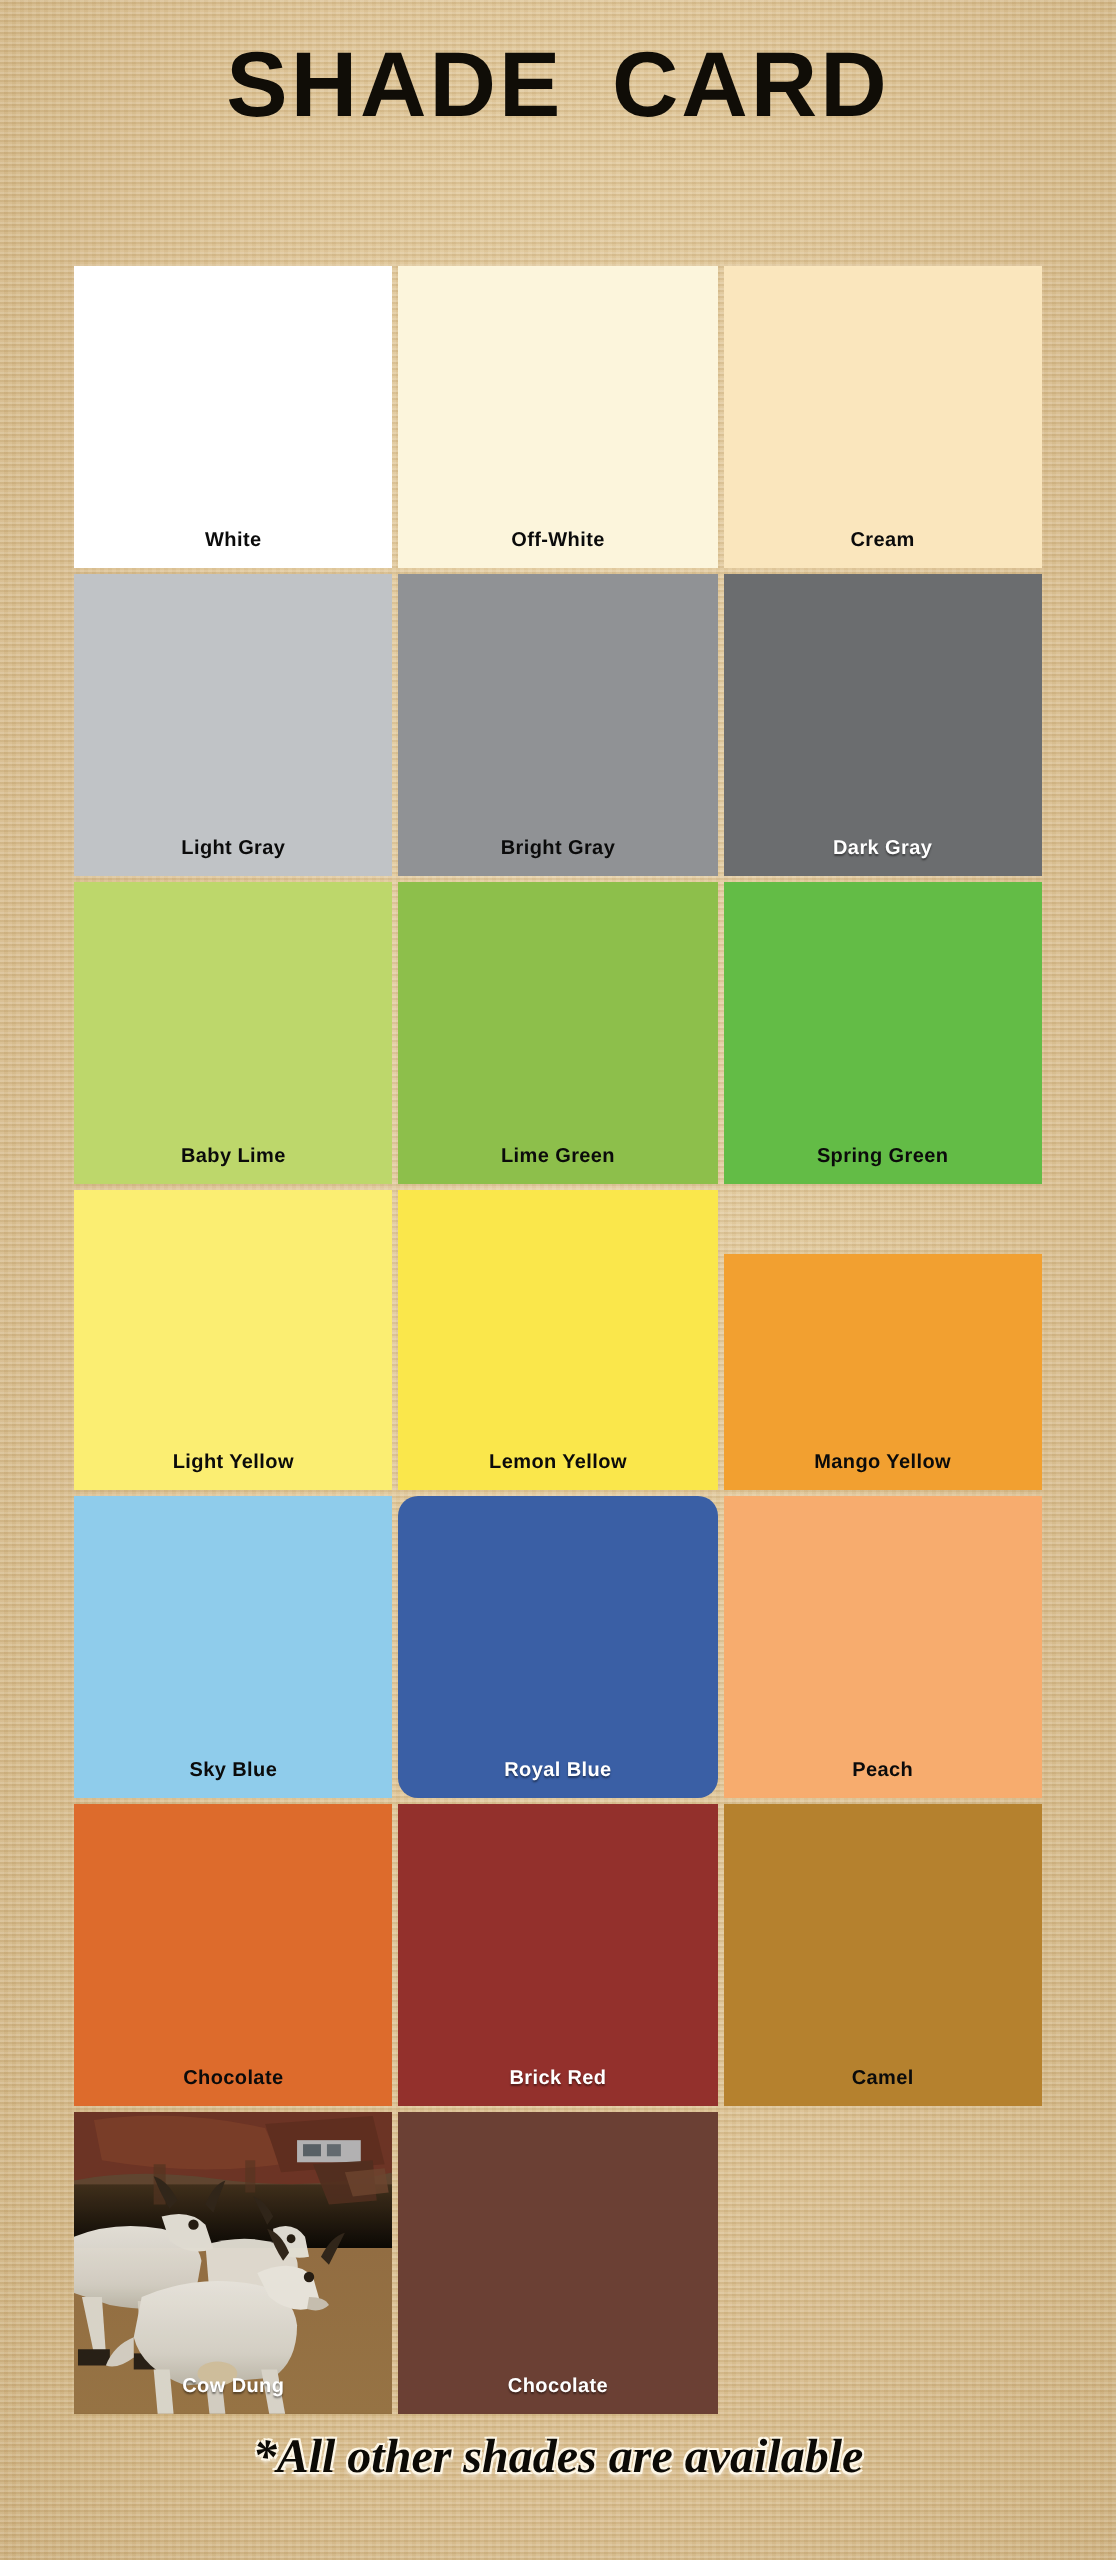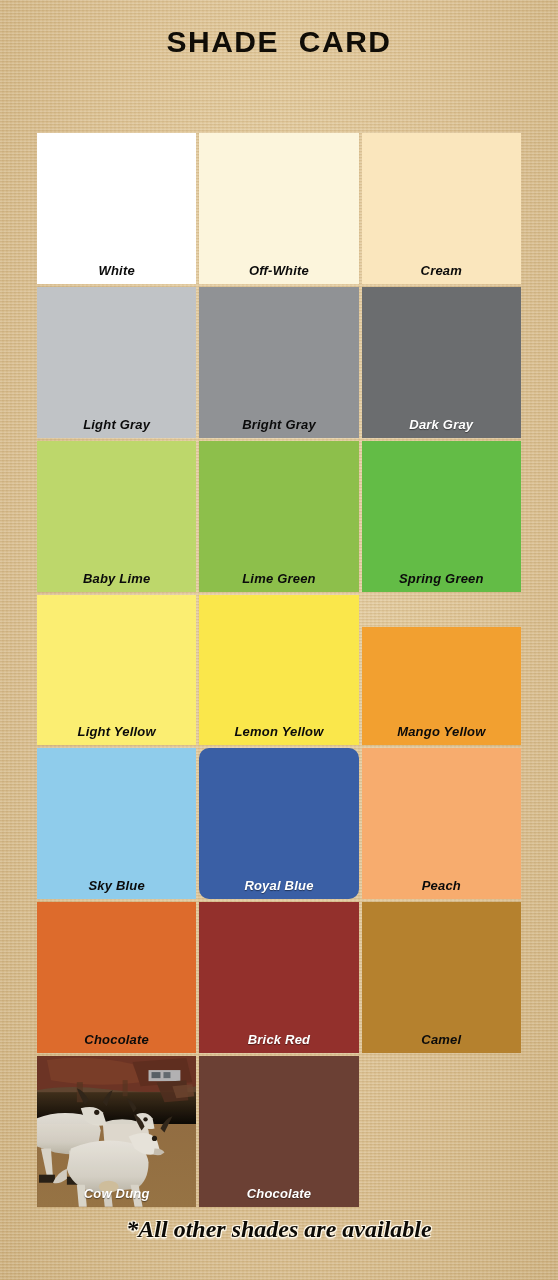--- a/index.html
+++ b/index.html
@@ -43,21 +43,21 @@
 
   
   #title {
     position: absolute;
     top: 18px;
     left: 0;
     width: 558px;
     text-align: center;
     font-family: "Liberation Sans", sans-serif;
     font-weight: bold;
-    font-size: 30px;
+    font-size: 46px;
     line-height: 48px;
     letter-spacing: 1.5px;
     color: #100d07;
     word-spacing: 10px;
     white-space: nowrap;
   }
 
   
   #grid {
     position: absolute;
@@ -80,22 +80,21 @@
   }
 
   .swatch-label {
     position: absolute;
     left: 0;
     right: 0;
     bottom: 7px;
     text-align: center;
     font-family: "Liberation Sans", sans-serif;
     font-weight: bold;
-    font-style: italic;
-    font-size: 13px;
+    font-size: 10px;
     line-height: 13px;
     letter-spacing: 0.2px;
     white-space: nowrap;
   }
   .label-dark { color: #0b0b0b; }
   .label-light {
     color: #ffffff;
     text-shadow: 0 1px 1px rgba(0,0,0,0.45);
   }
 

